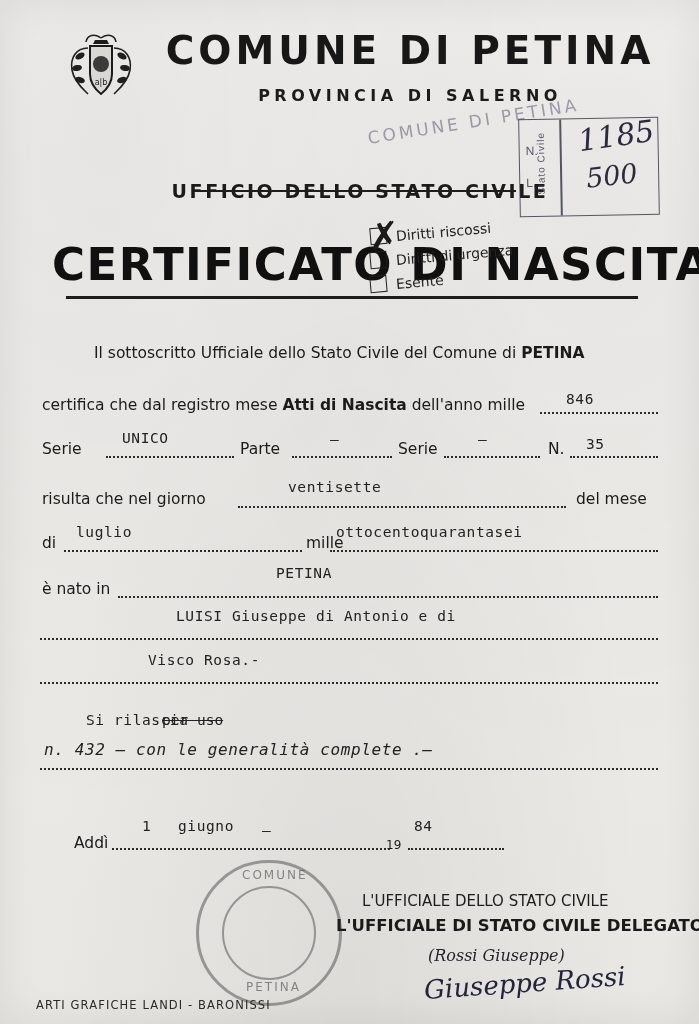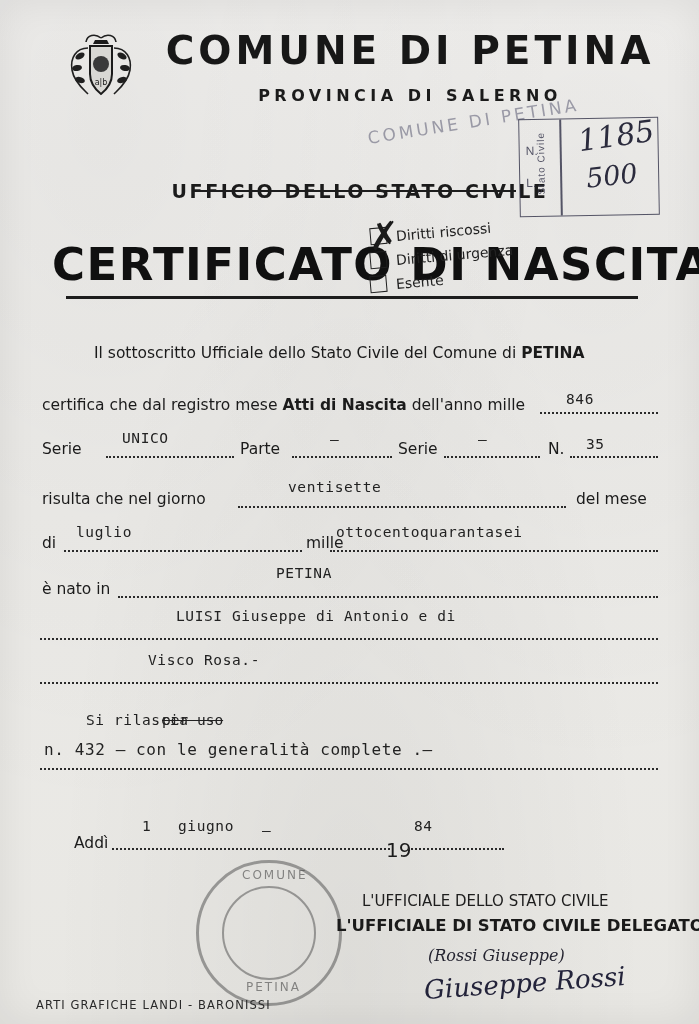--- a/index.html
+++ b/index.html
@@ -403,29 +403,29 @@
   <div class="typed" style="left:276px; top:565px;">PETINA</div>
   <div class="dots" style="left:118px; top:596px; width:540px;"></div>
 
   <div class="typed" style="left:176px; top:608px;">LUISI      Giuseppe     di   Antonio  e  di</div>
   <div class="dots" style="left:40px; top:638px; width:618px;"></div>
   <div class="typed" style="left:148px; top:652px;">Visco Rosa.-</div>
   <div class="dots" style="left:40px; top:682px; width:618px;"></div>
 
   <div class="typed" style="left:86px; top:712px;">Si rilascia</div>
   <div class="strike" style="left:162px; top:712px;">per uso</div>
-  <div class="typed" style="left:44px; top:740px; font-size:16px;">n. 432 – con le generalità complete .–</div>
+  <div class="typed" style="left:44px; top:740px; font-size:16px;font-style:italic;">n. 432 – con le generalità complete .–</div>
   <div class="dots" style="left:40px; top:768px; width:618px;"></div>
 
   <div class="body-line" style="left:74px; top:834px;">Addì</div>
   <div class="typed" style="left:142px; top:818px;">1</div>
   <div class="typed" style="left:178px; top:818px;">giugno</div>
   <div class="typed" style="left:262px; top:822px;">–</div>
   <div class="dots" style="left:112px; top:848px; width:278px;"></div>
-  <div class="body-line" style="left:386px; top:838px; font-size:20px;">19</div>
+  <div class="body-line" style="left:386px; top:838px; font-size:12px;">19</div>
   <div class="typed" style="left:414px; top:818px;">84</div>
   <div class="dots" style="left:408px; top:848px; width:96px;"></div>
 
   <div class="round-stamp-bottom">
     <div class="ring-o"></div>
     <div class="ring-i"></div>
     <div class="rs-text" style="left:46px; top:8px;">COMUNE</div>
     <div class="rs-text" style="left:50px; top:120px;">PETINA</div>
   </div>
 

